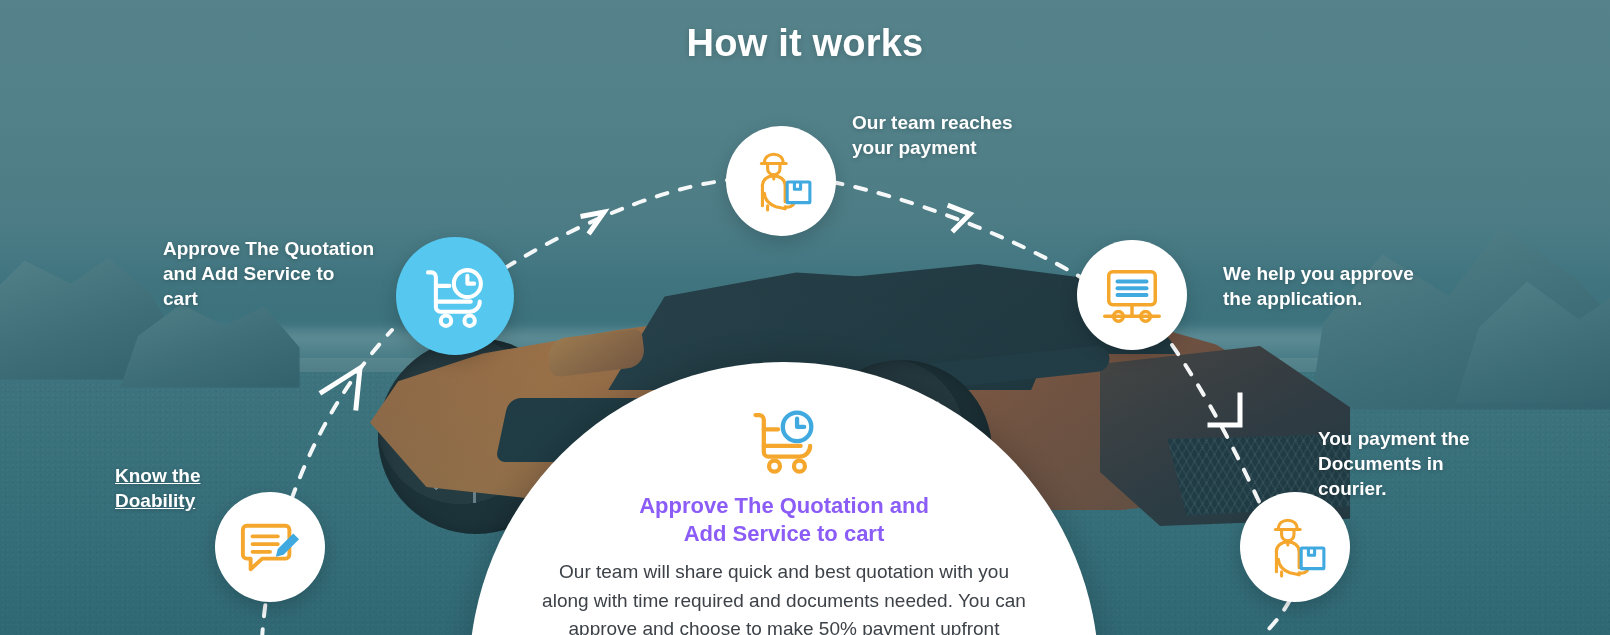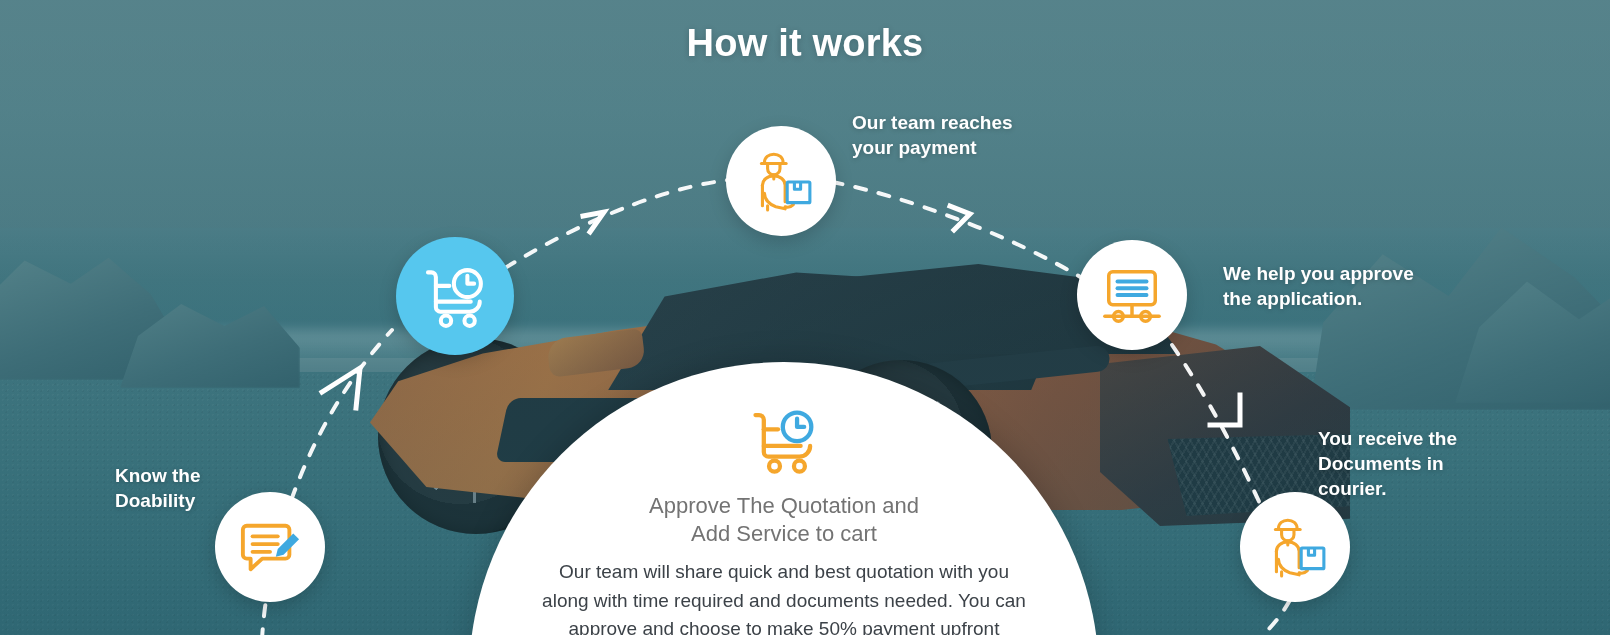--- a/index.html
+++ b/index.html
@@ -154,21 +154,21 @@
     width:630px; height:630px;
     background:#ffffff;
     border-radius:50%;
     box-shadow:0 -6px 28px rgba(0,0,0,.16);
     text-align:center;
     padding-top:32px;
   }
   .detail-icon { width:100%; height:92px; display:flex; align-items:center; justify-content:center; }
   .detail-title {
     margin-top:6px;
-    font-size:22px; font-weight:normal; color:#737373; line-height:1.28;
+    font-size:22px; font-weight:bold; color:#8b5cf6; line-height:1.28;
     white-space:pre-line;
   }
   .detail-body {
     margin:10px auto 0;
     width:500px;
     font-size:19px; color:#3c4248; line-height:1.5;
   }
 </style>
 </head>
 <body>
@@ -216,32 +216,35 @@
     <g fill="none" stroke="#ffffff" stroke-width="5" stroke-linecap="square">
       <polyline points="322,392 360,368 356,408"></polyline>
       <polyline points="583,216 604,212 590,232"></polyline>
       <polyline points="950,206 970,214 954,230"></polyline>
       <polyline points="1210,425 1240,425 1240,395"></polyline>
     </g>
   </svg>
 
   <div class="page-title">How it works</div>
 
-  <div class="node-label" style="left:115px; top:463px; width:180px;">Know the
+  <div class="node-label" style="left:115px; top:463px; width:180px;text-decoration:underline;">Know the
 Doability</div>
   <div class="node" style="left:215px; top:492px; width:110px; height:110px;">
     <svg width="62" height="62" viewBox="0 0 64 64">
       <path d="M8 10h40a4 4 0 0 1 4 4v26a4 4 0 0 1-4 4H24l-12 11V44H8a4 4 0 0 1-4-4V14a4 4 0 0 1 4-4z" fill="none" stroke="#f5a62c" stroke-width="4" stroke-linejoin="round"></path>
       <line x1="14" y1="21" x2="40" y2="21" stroke="#f5a62c" stroke-width="4" stroke-linecap="round"></line>
       <line x1="14" y1="29" x2="40" y2="29" stroke="#f5a62c" stroke-width="4" stroke-linecap="round"></line>
       <line x1="14" y1="37" x2="32" y2="37" stroke="#f5a62c" stroke-width="4" stroke-linecap="round"></line>
       <path d="M56 18 L62 24 L46 40 L38 42 L40 34 Z" fill="#3fa9e0"></path>
     </svg>
   </div>
 
+  <div class="node-label" style="left:163px; top:236px; width:250px;">Approve The Quotation
+and Add Service to
+cart</div>
   <div class="node active" style="left:396px; top:237px; width:118px; height:118px;">
     <svg width="72" height="72" viewBox="0 0 64 64">
       <g fill="none" stroke="#ffffff" stroke-width="3.6" stroke-linecap="round" stroke-linejoin="round">
         <path d="M8 11h3a4 4 0 0 1 4 4v27a4 4 0 0 0 4 4h26a9 9 0 0 0 9-9"></path>
         <line x1="15" y1="23" x2="27" y2="23"></line>
         <line x1="15" y1="37" x2="46" y2="37"></line>
         <circle cx="24" cy="54" r="4.6"></circle>
         <circle cx="45" cy="54" r="4.6"></circle>
         <circle cx="43" cy="21" r="12"></circle>
         <path d="M43 14v7h6"></path>
@@ -283,21 +286,21 @@
         <line x1="32" y1="42" x2="32" y2="52"></line>
         <line x1="4" y1="54" x2="60" y2="54"></line>
         <circle cx="18" cy="54" r="5"></circle>
         <circle cx="46" cy="54" r="5"></circle>
       </g>
     </svg>
   </div>
   <div class="node-label" style="left:1223px; top:261px; width:260px;">We help you approve
 the application.</div>
 
-  <div class="node-label" style="left:1318px; top:426px; width:230px;">You receive the
+  <div class="node-label" style="left:1318px; top:426px; width:230px;">You payment the
 Documents in
 courier.</div>
   <div class="node" style="left:1240px; top:492px; width:110px; height:110px;">
     <svg width="66" height="66" viewBox="0 0 64 64">
       <g fill="none" stroke="#f5a62c" stroke-width="3" stroke-linecap="round" stroke-linejoin="round">
         <path d="M16 14c0-5 4-8 9-8s9 3 9 8"></path>
         <path d="M13 15h24"></path>
         <path d="M19 15v5a6 6 0 0 0 12 0v-5"></path>
         <path d="M25 26v4"></path>
         <path d="M14 36c0-5 5-9 11-9s11 4 11 9v16"></path>

